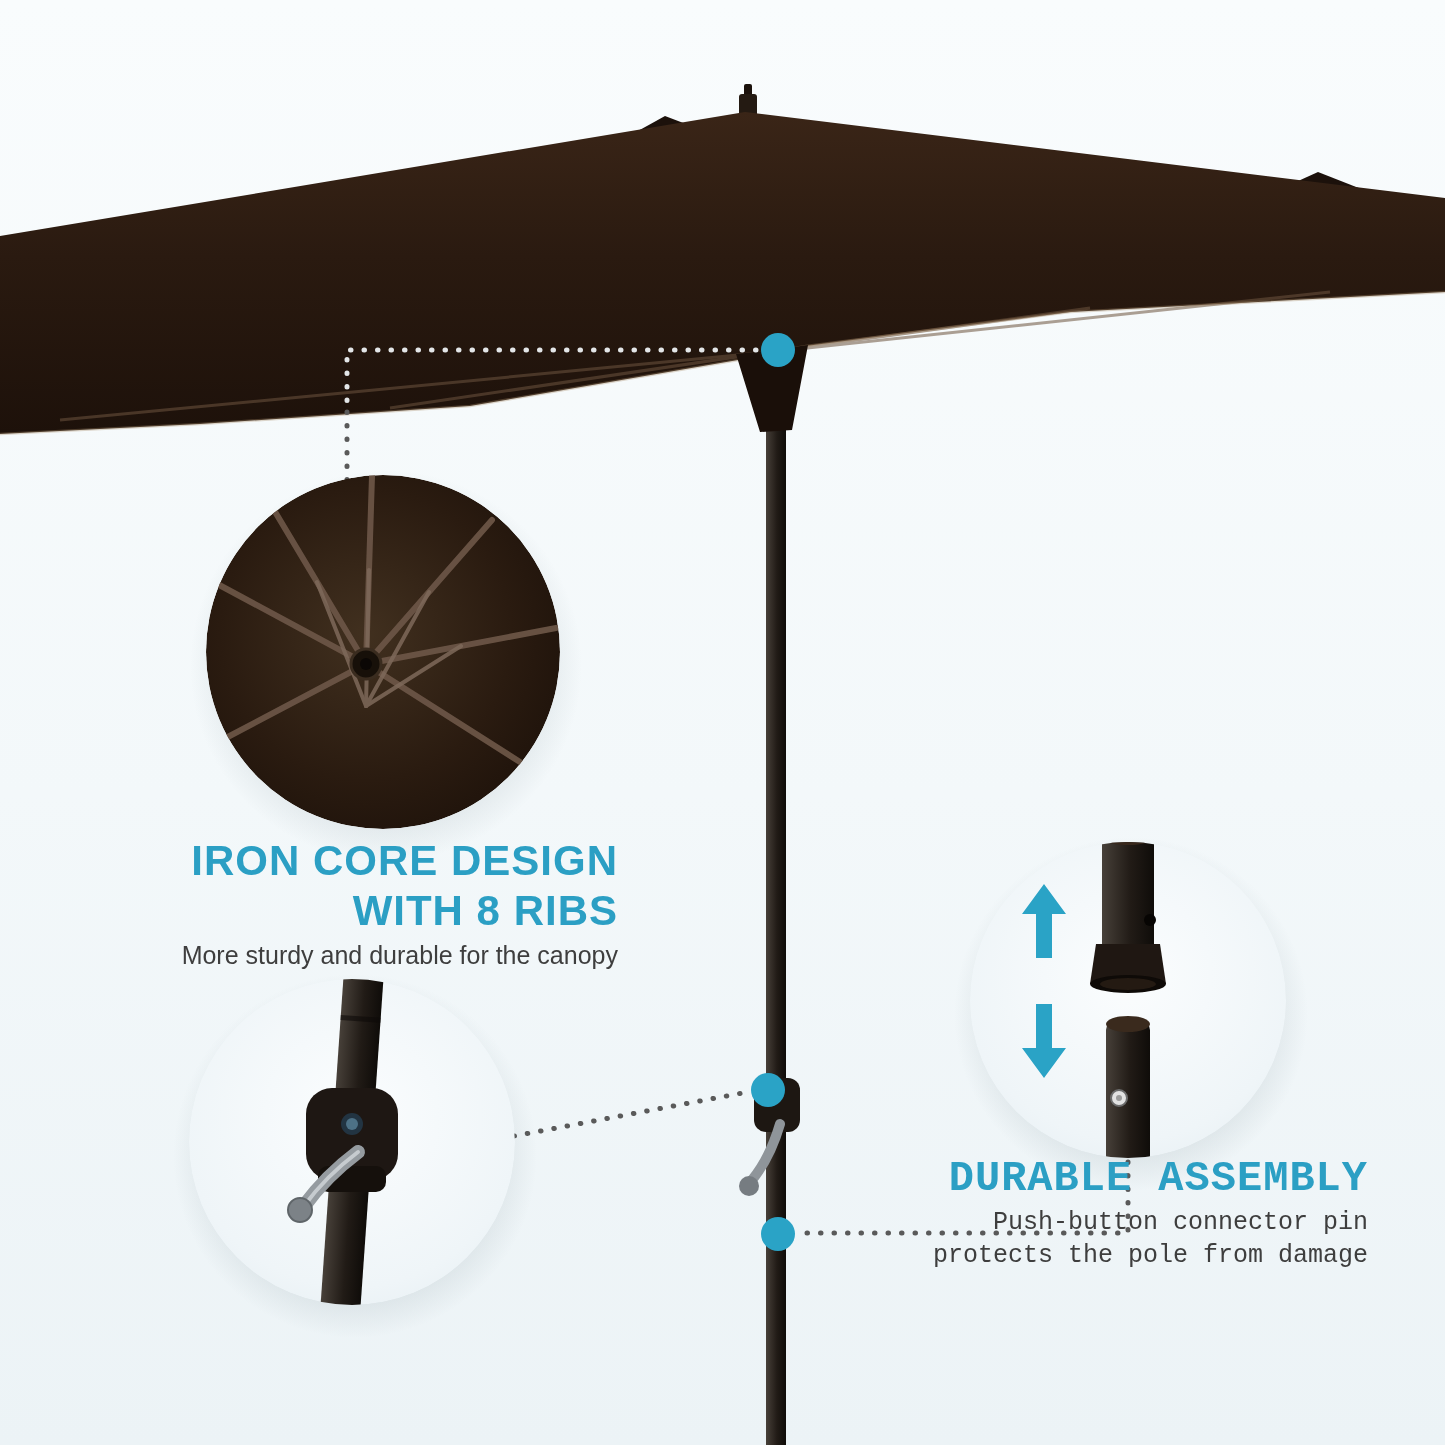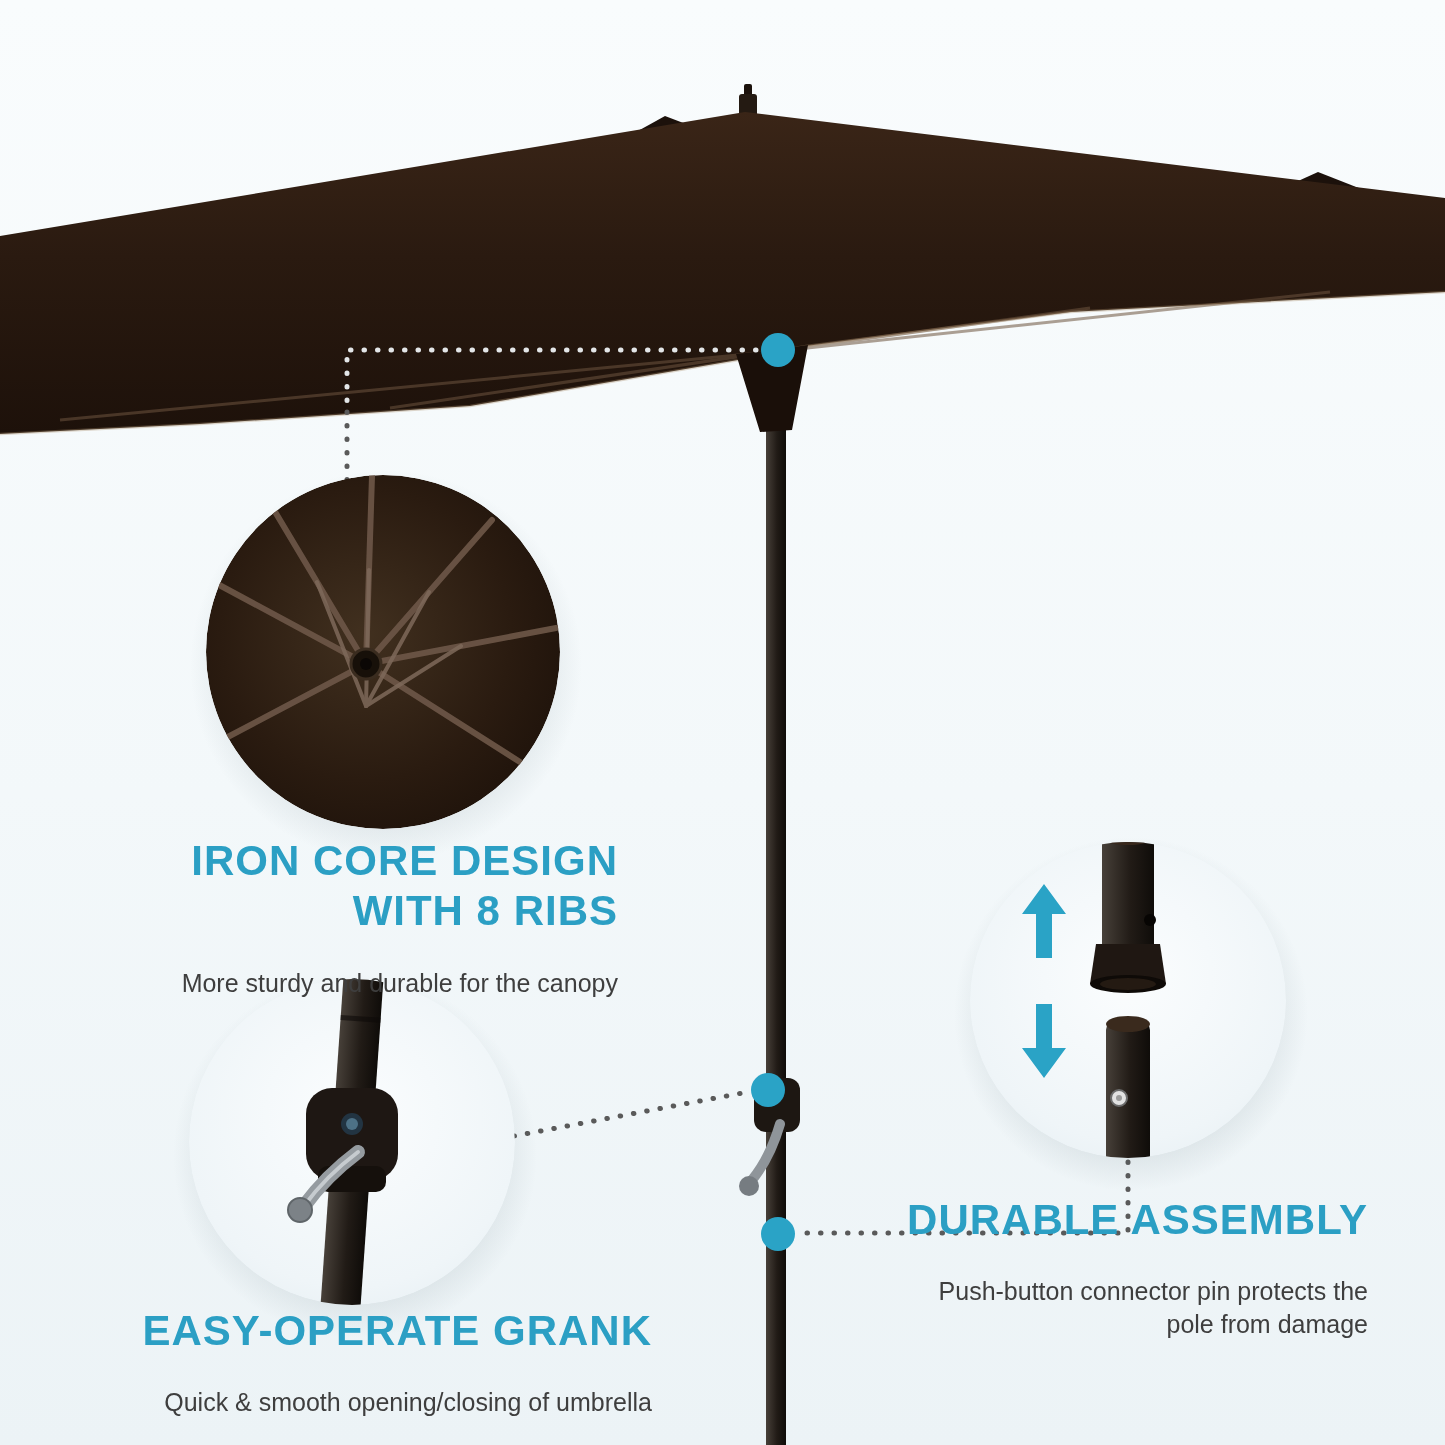--- a/index.html
+++ b/index.html
@@ -13,28 +13,28 @@
   .scene{position:absolute;left:0;top:0;width:1445px;height:1445px;}
   .callout{position:absolute;text-align:right;}
   .callout .heading{
     color:#2b9fc4;
     font-weight:bold;
     font-size:42px;
     line-height:1.2;
     letter-spacing:1px;
   }
   .callout .subtitle{
-    margin-top:30px;
+    margin-top:2px;
     color:#3e3e3e;
     font-size:25px;
     line-height:1.32;
   }
   .callout-iron{left:58px;top:836px;width:560px;}
   .callout-crank{left:36px;top:1306px;width:616px;}
-  .callout-assembly{left:898px;top:1195px;width:470px;}
+  .callout-assembly{left:898px;top:1154px;width:470px;font-family:Liberation Mono, monospace;}
 </style>
 </head>
 <body>
 
 <div class="canvas">
 
   <svg class="scene" viewBox="0 0 1445 1445" aria-hidden="true">
     <defs>
       <linearGradient id="canopyGrad" x1="0" y1="0" x2="0" y2="1">
         <stop offset="0" stop-color="#3a2517"></stop>
@@ -181,23 +181,19 @@
   </svg>
 
   <div class="callout callout-iron">
     <div class="heading">
       <span>IRON CORE DESIGN</span><br>
       <span>WITH 8 RIBS</span>
     </div>
     <div class="subtitle">More sturdy and durable for the canopy</div>
   </div>
 
-  <div class="callout callout-crank">
-    <div class="heading">EASY-OPERATE GRANK</div>
-    <div class="subtitle">Quick &amp; smooth opening/closing of umbrella</div>
-  </div>
 
   <div class="callout callout-assembly">
     <div class="heading">DURABLE ASSEMBLY</div>
     <div class="subtitle">Push-button connector pin protects the pole from damage</div>
   </div>
 
 </div>
 
 </body></html>

